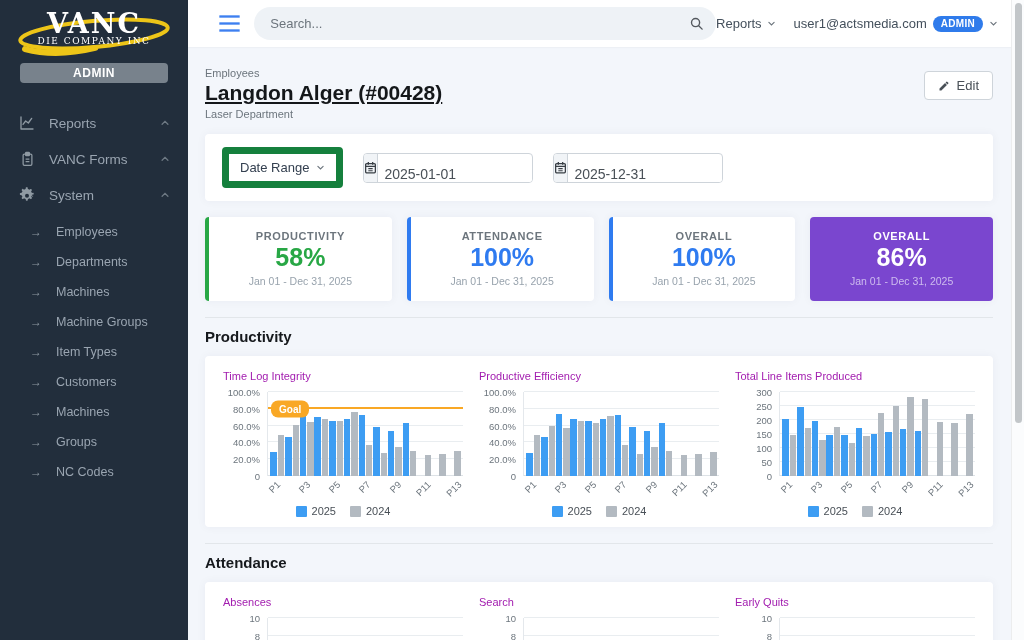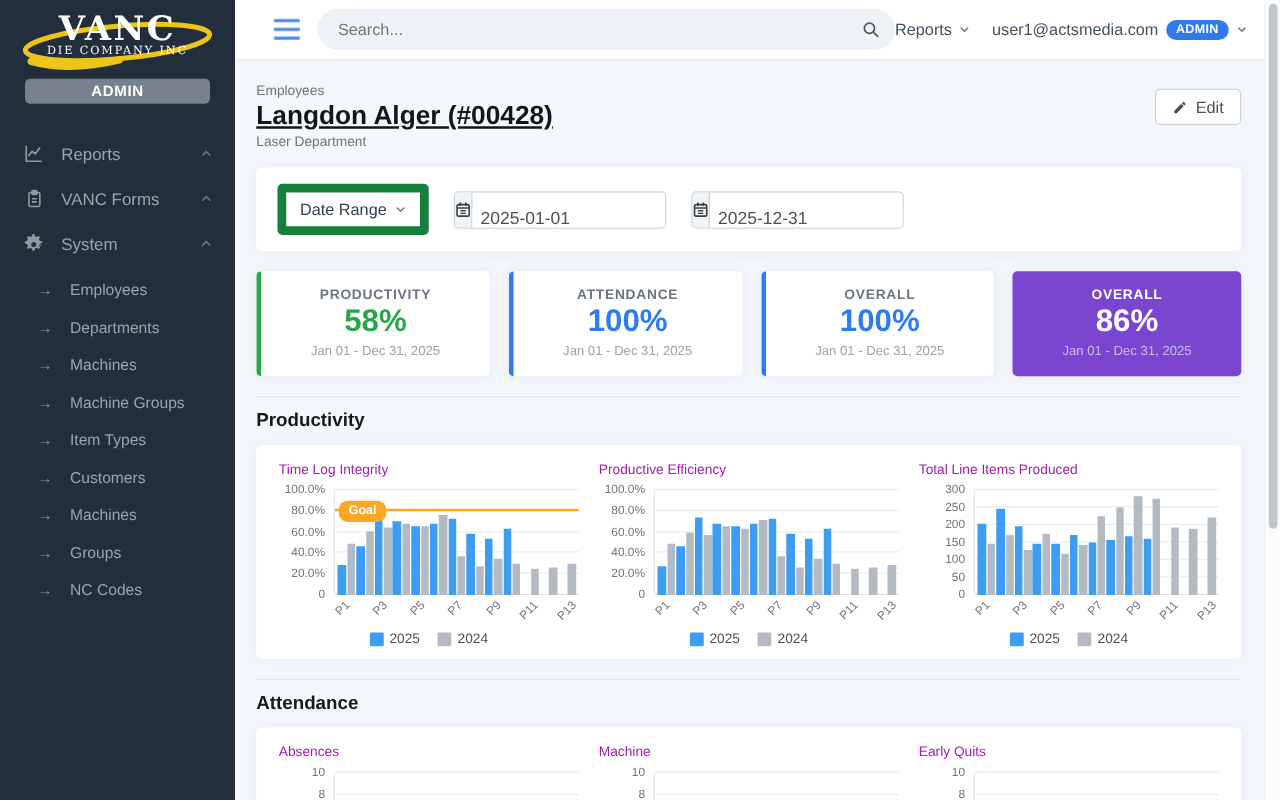--- a/index.html
+++ b/index.html
@@ -656,21 +656,21 @@
                 <div class="ytick" style="bottom: 80%;">8</div>
                 <div class="ytick" style="bottom: 100%;">10</div>
               </div>
               <div class="plot" style="height: 92px;">
                 <div class="gridline" style="bottom: 80%;"></div>
                 <div class="gridline" style="bottom: 100%;"></div>
               </div>
             </div>
           </div>
         <div class="chart">
-          <div class="chart-title">Machine</div>
+          <div class="chart-title">Search</div>
         <div class="chart-body">
               <div class="yaxis" style="height: 92px;">
                 <div class="ytick" style="bottom: 80%;">8</div>
                 <div class="ytick" style="bottom: 100%;">10</div>
               </div>
               <div class="plot" style="height: 92px;">
                 <div class="gridline" style="bottom: 80%;"></div>
                 <div class="gridline" style="bottom: 100%;"></div>
               </div>
             </div>

